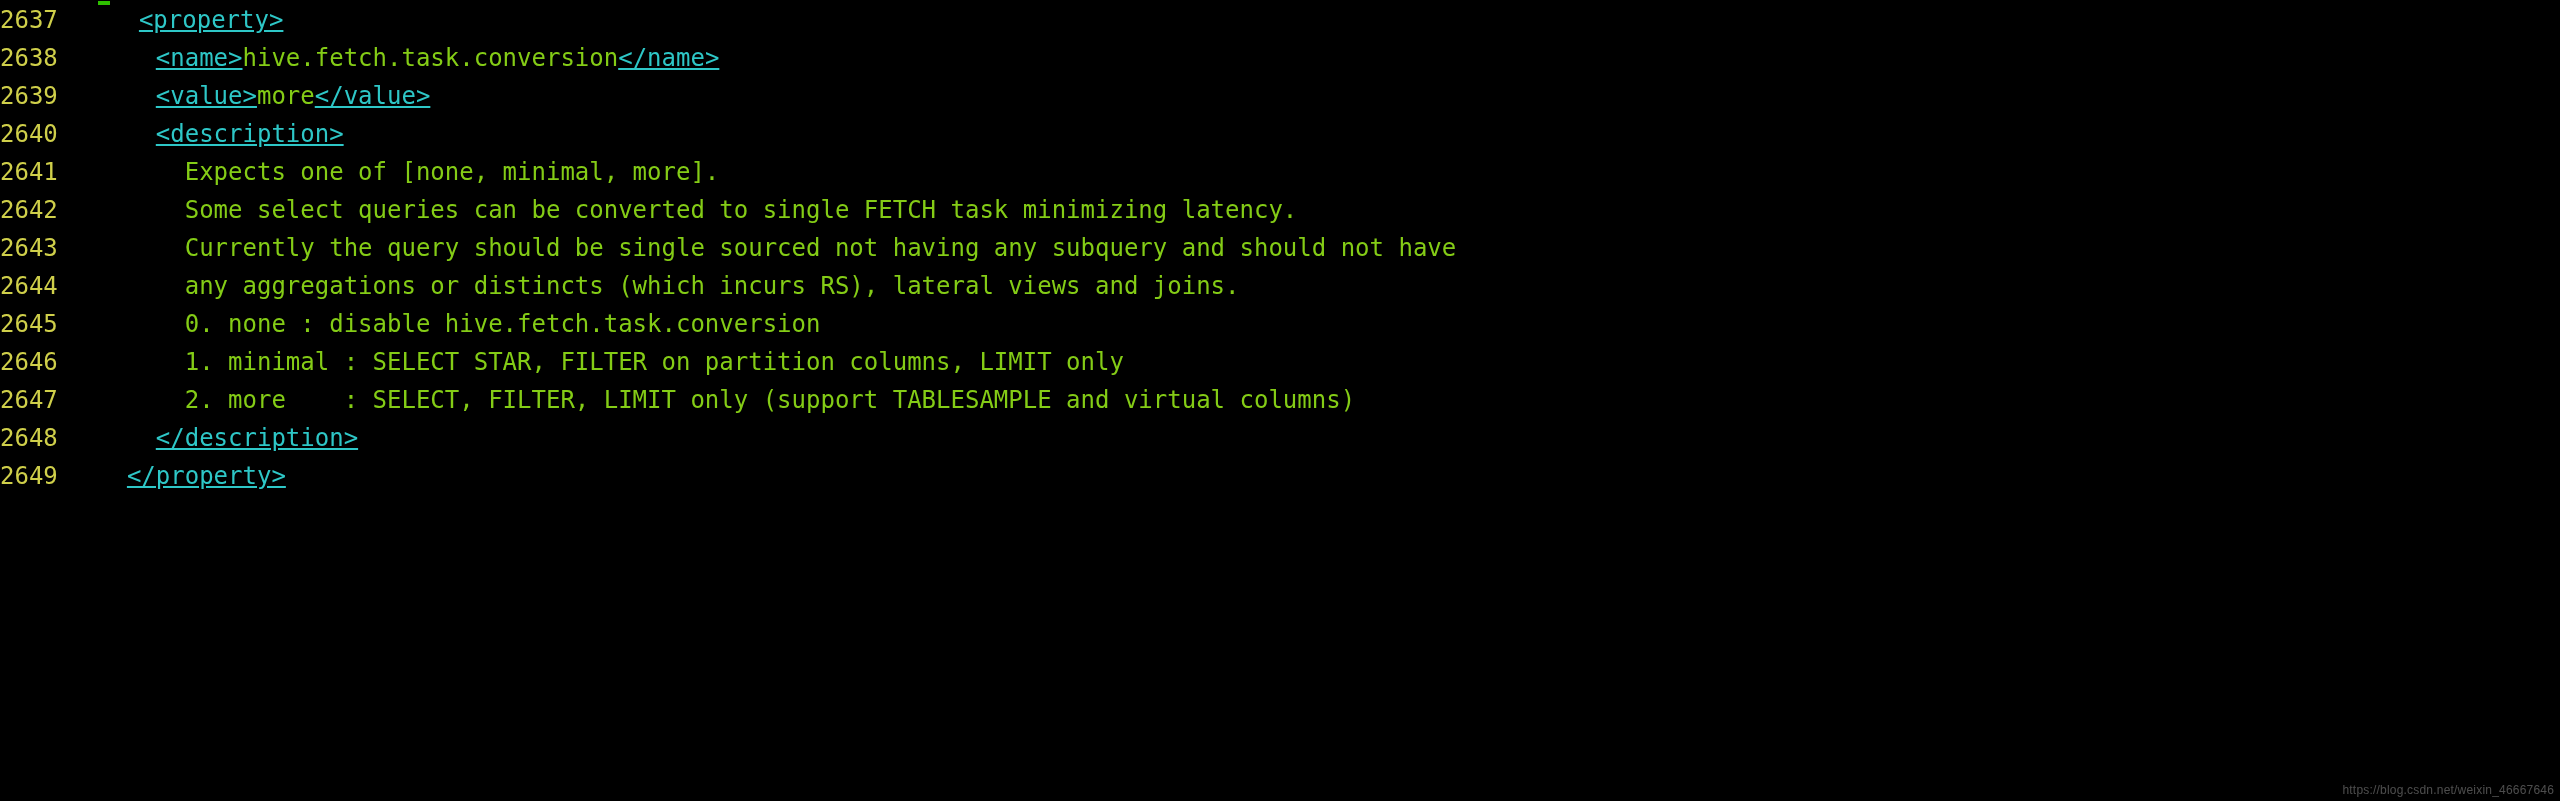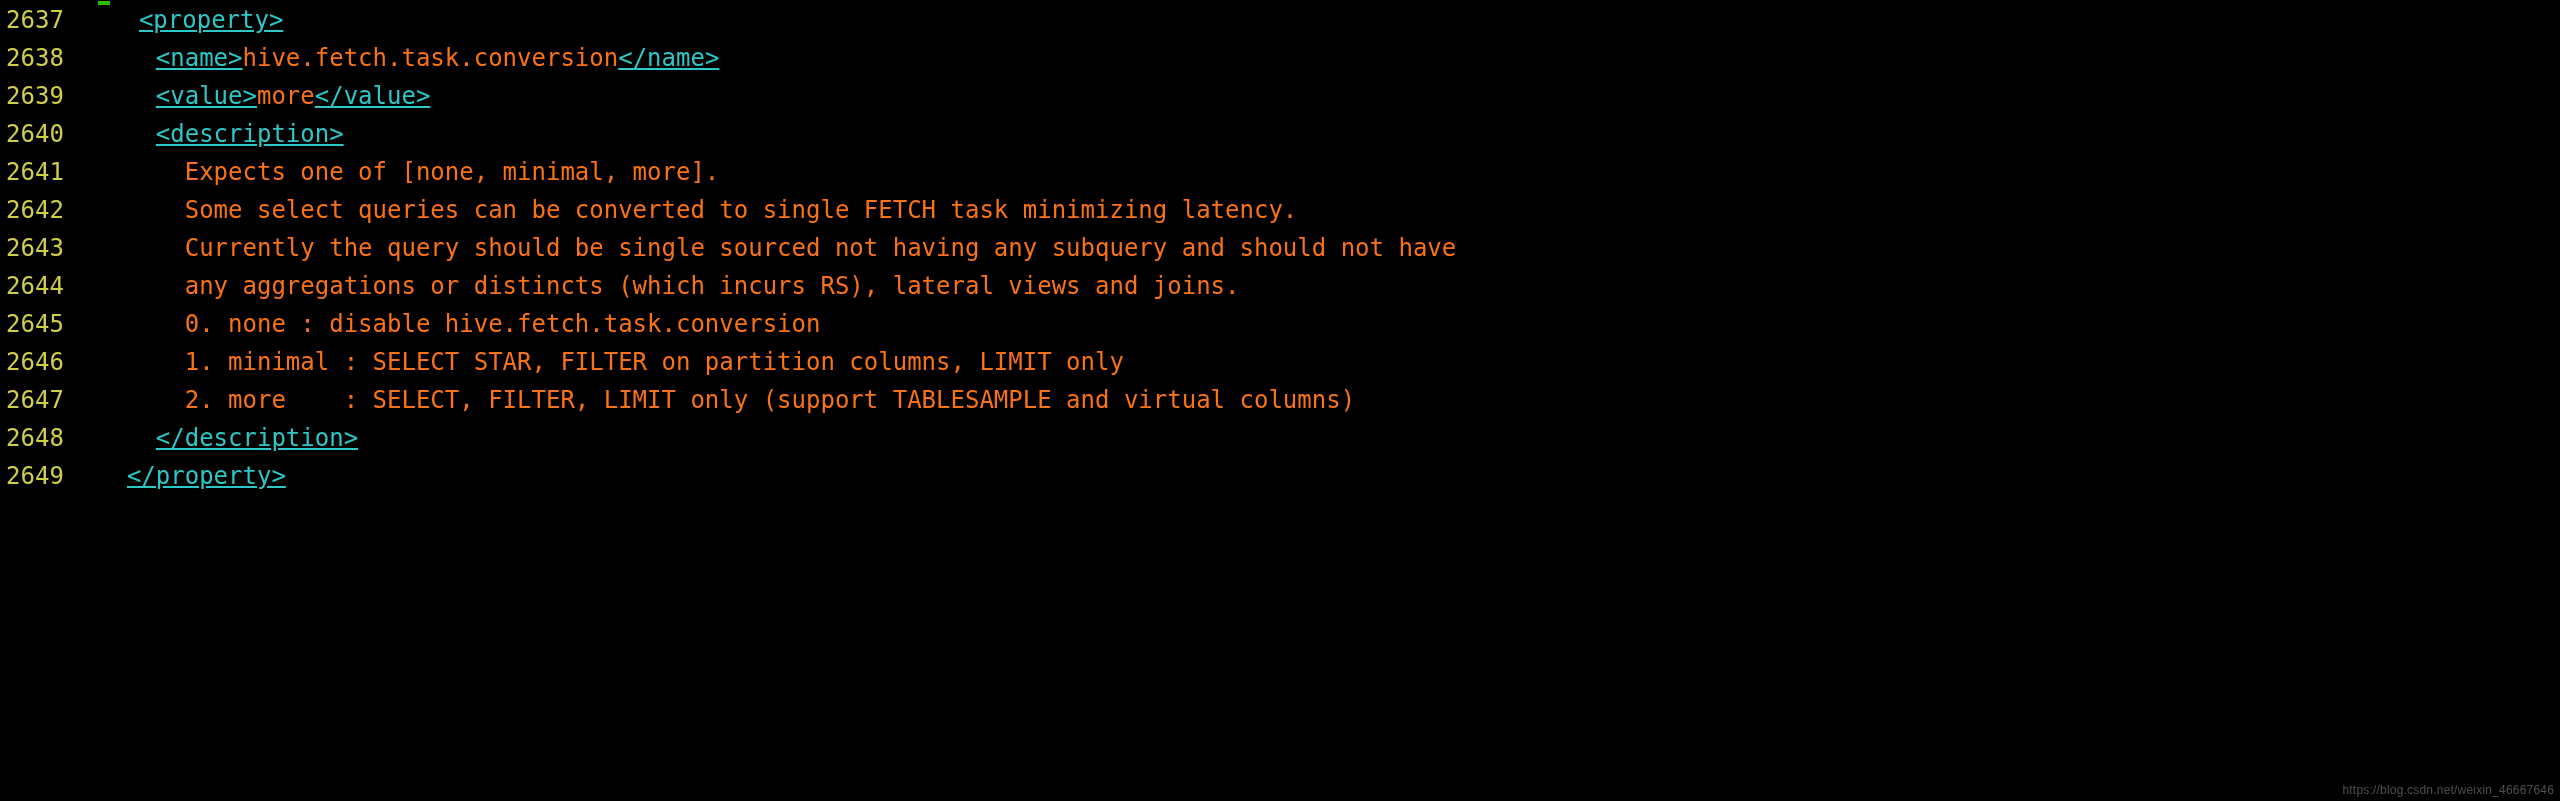--- a/index.html
+++ b/index.html
@@ -1,21 +1,21 @@
 <!DOCTYPE html>
 <html><head>
 <meta charset="utf-8">
 <style>
   html,body{margin:0;padding:0;background:#000;font-family:Consolas,'DejaVu Sans Mono',Menlo,monospace;font-size:24px;line-height:38px;}
   .editor{padding:1px 0 8px 0;white-space:pre;}
   .row{display:flex;align-items:baseline;}
-  .ln{color:#cfcf4a;width:70px;text-align:center;padding-right:28px;user-select:none;}
+  .ln{color:#cfcf4a;width:70px;text-align:left;padding-right:28px;user-select:none;}
   .code{color:#e8e8e8;}
   .tag{color:#2ec7c7;text-decoration:underline;}
-  .txt{color:#f97316;}
+  .txt{color:#84cc16;}
   .cursor{display:inline-block;width:12px;height:4px;background:#2ec000;vertical-align:top;}
   .watermark{position:fixed;right:6px;bottom:4px;font-family:Arial,sans-serif;font-size:12px;line-height:14px;color:rgba(220,220,220,0.35);letter-spacing:0.2px;text-align:right;}
 </style>
 </head>
 <body>
 
 <div class="editor" id="editor"><div class="row"><span class="ln">2637</span><span class="code"><span class="cursor"></span><span class="txt">  </span><span class="tag">&lt;property&gt;</span></span></div><div class="row"><span class="ln">2638</span><span class="code"><span class="txt">    </span><span class="tag">&lt;name&gt;</span><span class="txt">hive.fetch.task.conversion</span><span class="tag">&lt;/name&gt;</span></span></div><div class="row"><span class="ln">2639</span><span class="code"><span class="txt">    </span><span class="tag">&lt;value&gt;</span><span class="txt">more</span><span class="tag">&lt;/value&gt;</span></span></div><div class="row"><span class="ln">2640</span><span class="code"><span class="txt">    </span><span class="tag">&lt;description&gt;</span></span></div><div class="row"><span class="ln">2641</span><span class="code"><span class="txt">      Expects one of [none, minimal, more].</span></span></div><div class="row"><span class="ln">2642</span><span class="code"><span class="txt">      Some select queries can be converted to single FETCH task minimizing latency.</span></span></div><div class="row"><span class="ln">2643</span><span class="code"><span class="txt">      Currently the query should be single sourced not having any subquery and should not have</span></span></div><div class="row"><span class="ln">2644</span><span class="code"><span class="txt">      any aggregations or distincts (which incurs RS), lateral views and joins.</span></span></div><div class="row"><span class="ln">2645</span><span class="code"><span class="txt">      0. none : disable hive.fetch.task.conversion</span></span></div><div class="row"><span class="ln">2646</span><span class="code"><span class="txt">      1. minimal : SELECT STAR, FILTER on partition columns, LIMIT only</span></span></div><div class="row"><span class="ln">2647</span><span class="code"><span class="txt">      2. more    : SELECT, FILTER, LIMIT only (support TABLESAMPLE and virtual columns)</span></span></div><div class="row"><span class="ln">2648</span><span class="code"><span class="txt">    </span><span class="tag">&lt;/description&gt;</span></span></div><div class="row"><span class="ln">2649</span><span class="code"><span class="txt">  </span><span class="tag">&lt;/property&gt;</span></span></div></div>
 <div class="watermark">https://blog.csdn.net/weixin_46667646</div>
 
 </body></html>

